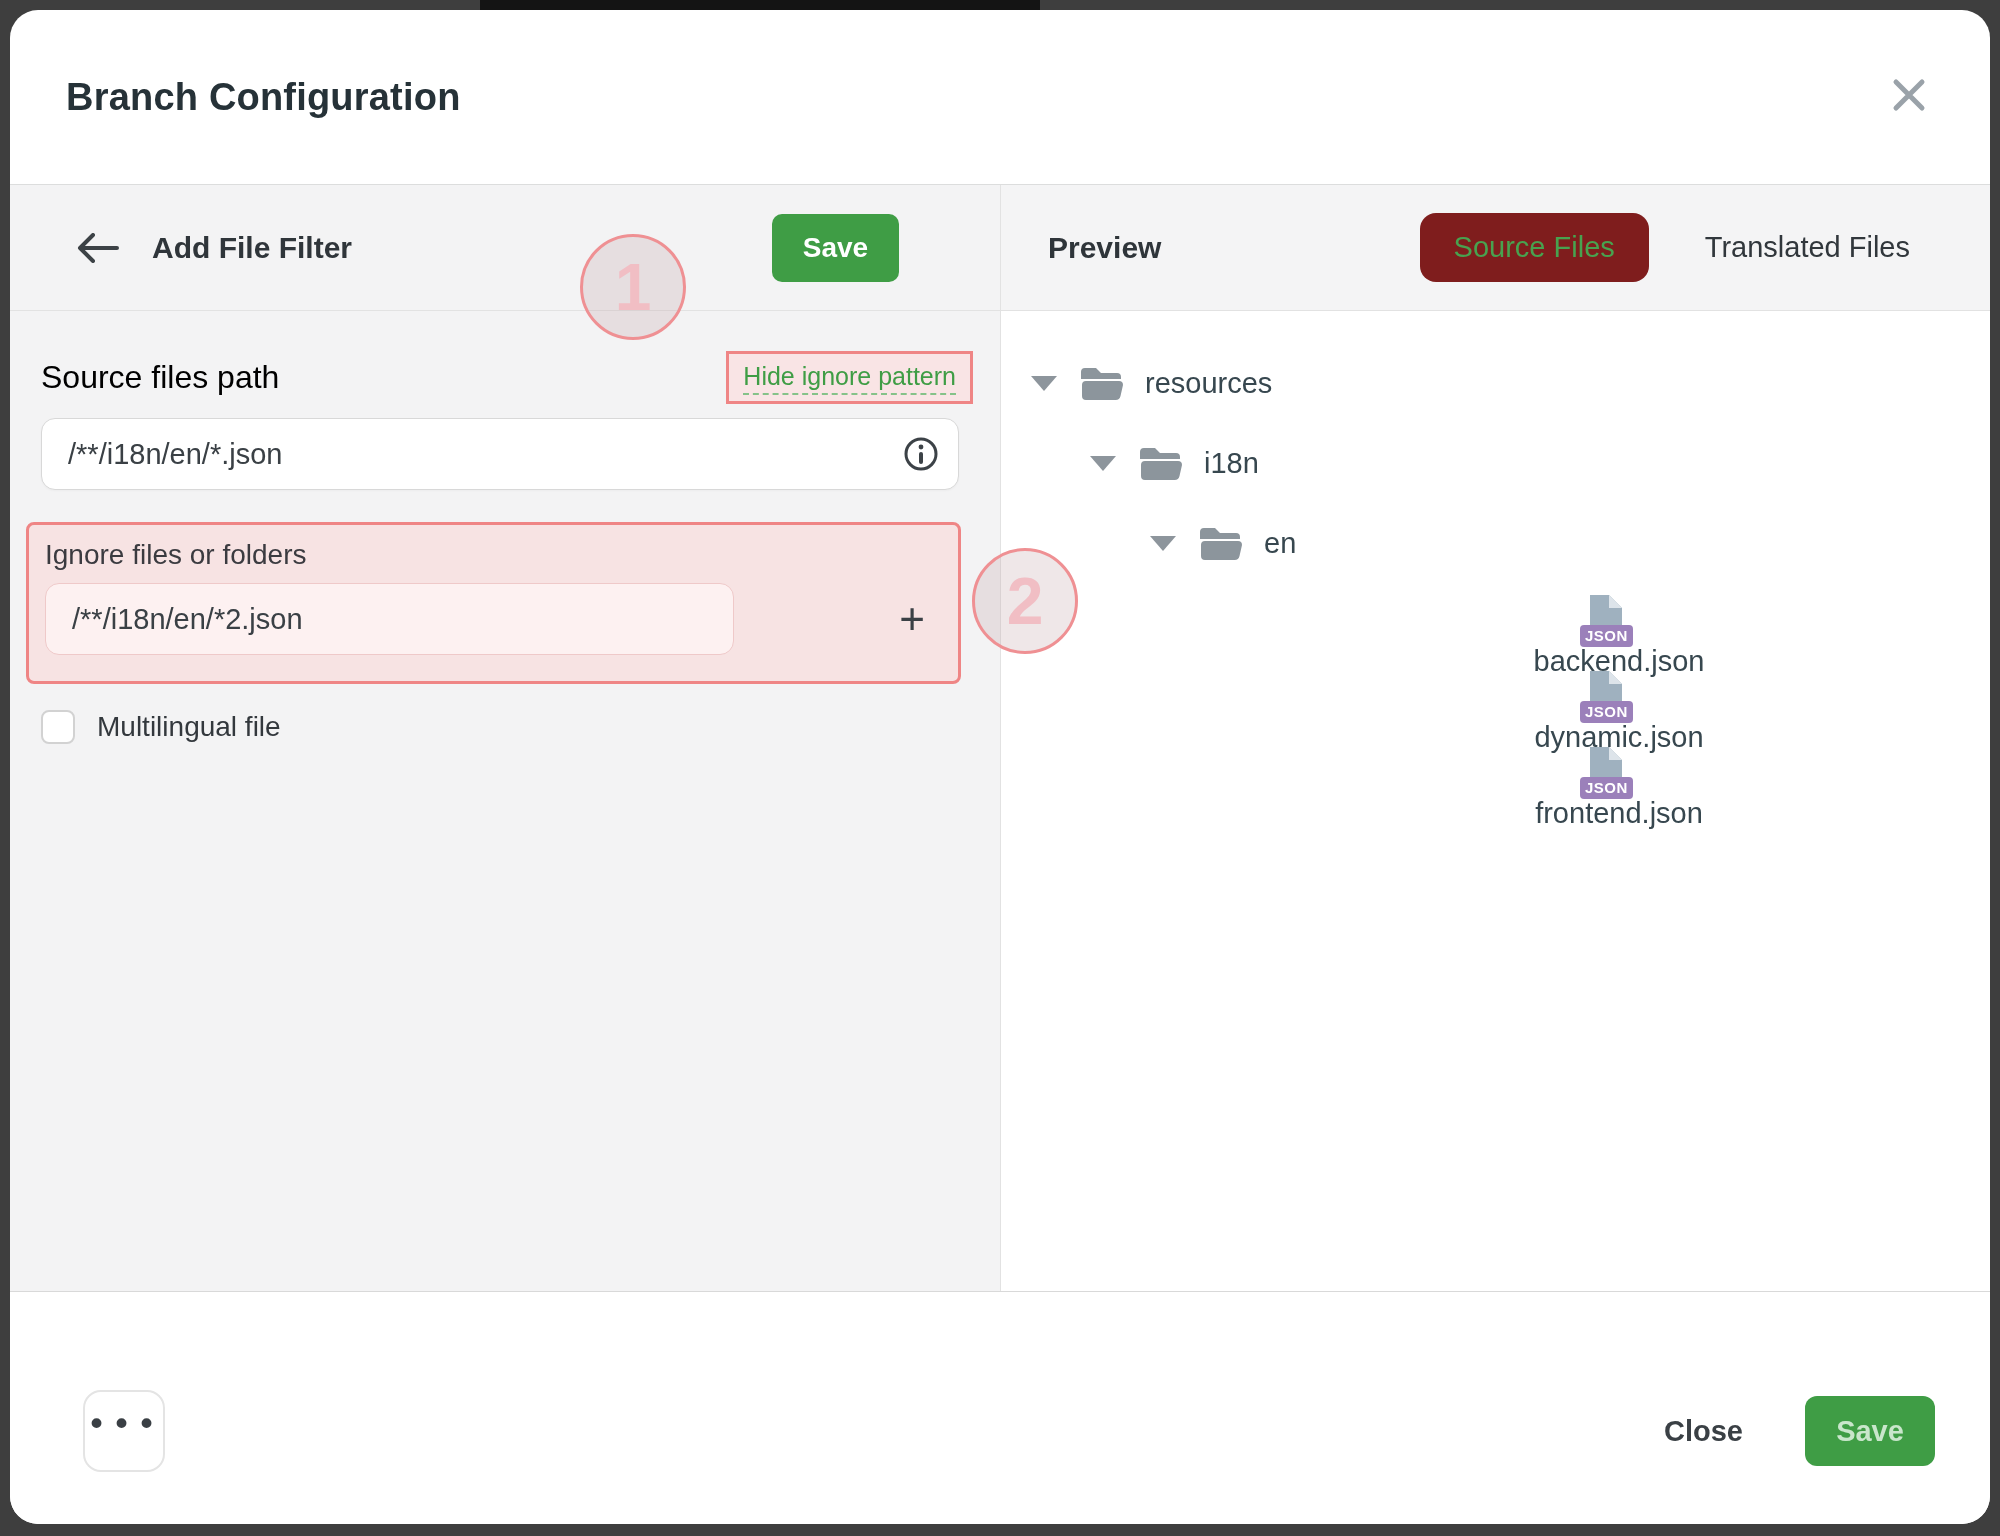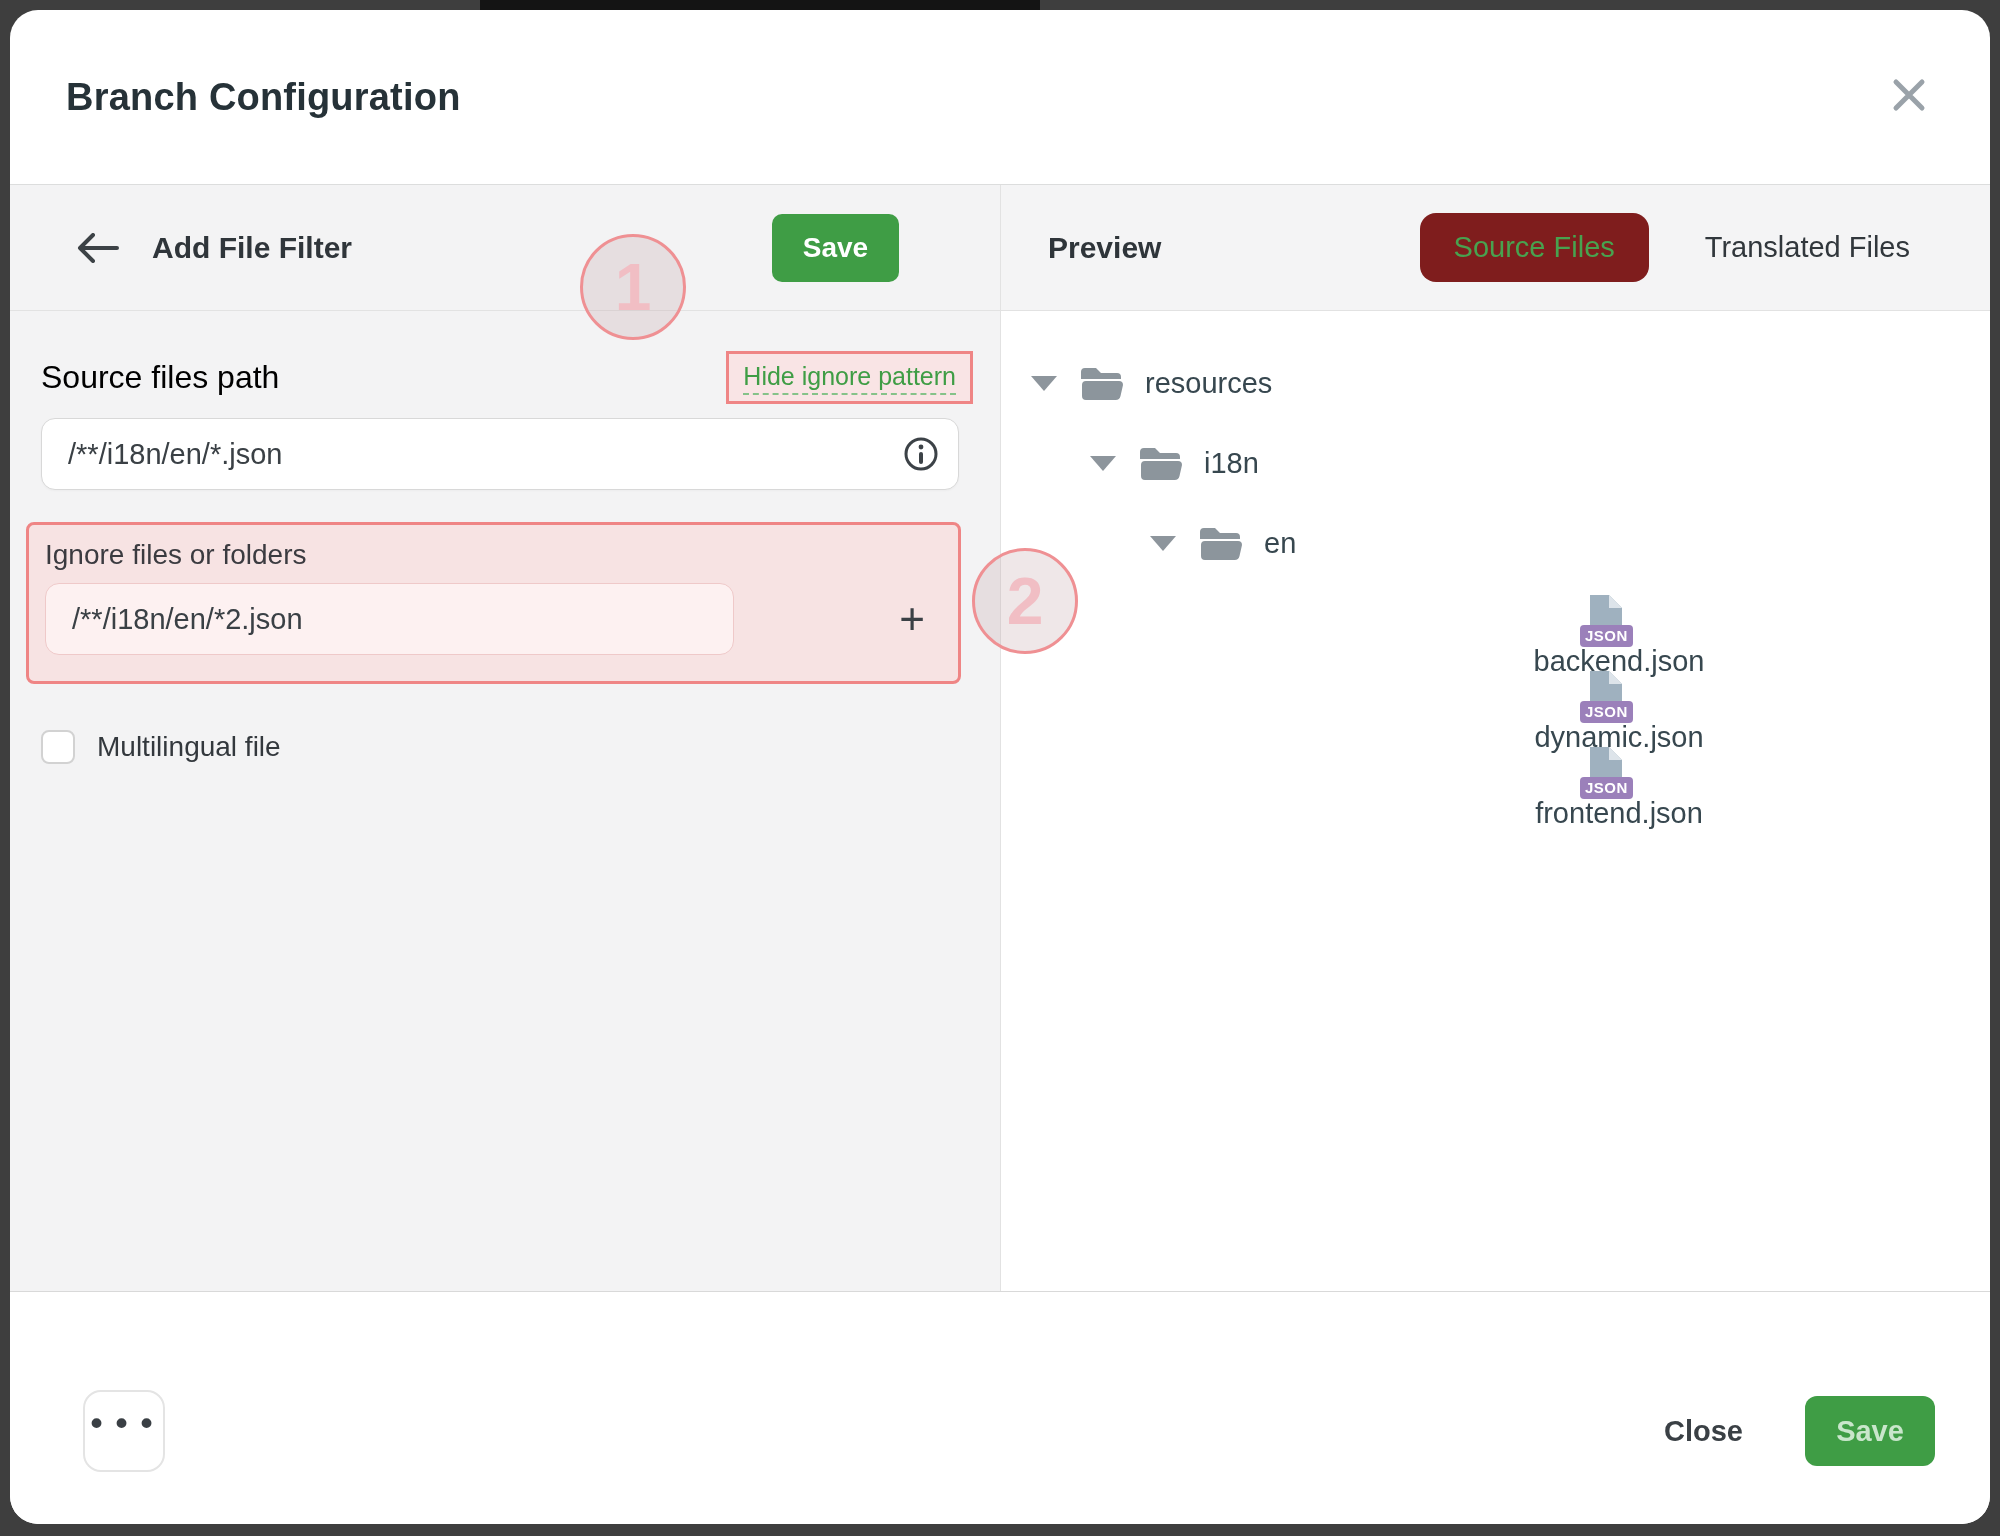--- a/index.html
+++ b/index.html
@@ -67,21 +67,21 @@
     margin-top:12px; width:689px; height:72px; background:#fdf1f1; border:1px solid #efc9c9; border-radius:14px;
     font-size:29px; color:#3a4045; padding:0 26px; font-family:"Liberation Sans", sans-serif;
   }
   .plus-btn {
     position:absolute; right:18px; top:66px; width:56px; height:56px; background:none; border:none;
     font-size:44px; font-weight:normal; color:#3a4045; cursor:pointer; line-height:1;
     font-family:"Liberation Sans", sans-serif;
   }
 
   .translated-row { margin-top:32px; }
-  .checkbox-row { margin-top:46px; display:flex; align-items:center; }
+  .checkbox-row { margin-top:26px; display:flex; align-items:center; }
   .checkbox {
     width:34px; height:34px; background:#ffffff; border:2px solid #d2d2d2; border-radius:8px; cursor:pointer;
   }
   .checkbox-label { margin-left:22px; font-size:28px; color:#33383d; }
 
   
   .right-pane { flex:1; background:#ffffff; display:flex; flex-direction:column; }
   .right-header { height:126px; flex:none; background:#f4f4f5; border-bottom:1px solid #e2e2e2; display:flex; align-items:center; padding:0 70px 0 47px; }
   .preview-title { font-size:30px; font-weight:bold; color:#2f353a; }
   .tabs { margin-left:auto; display:flex; align-items:center; gap:46px; }

